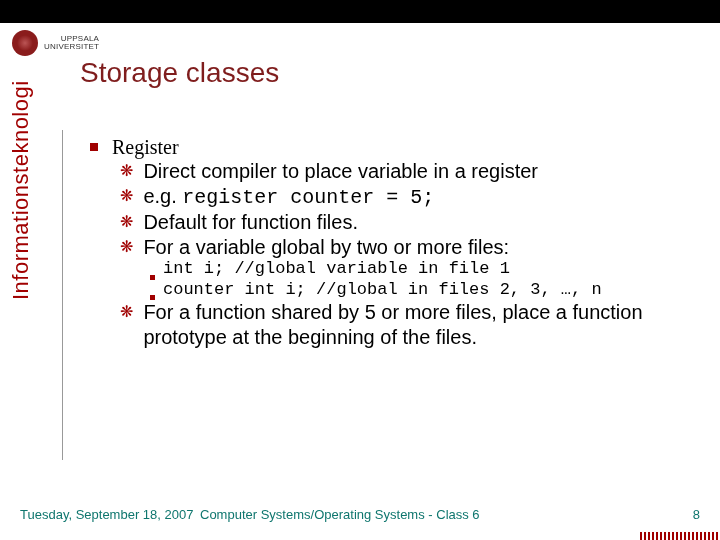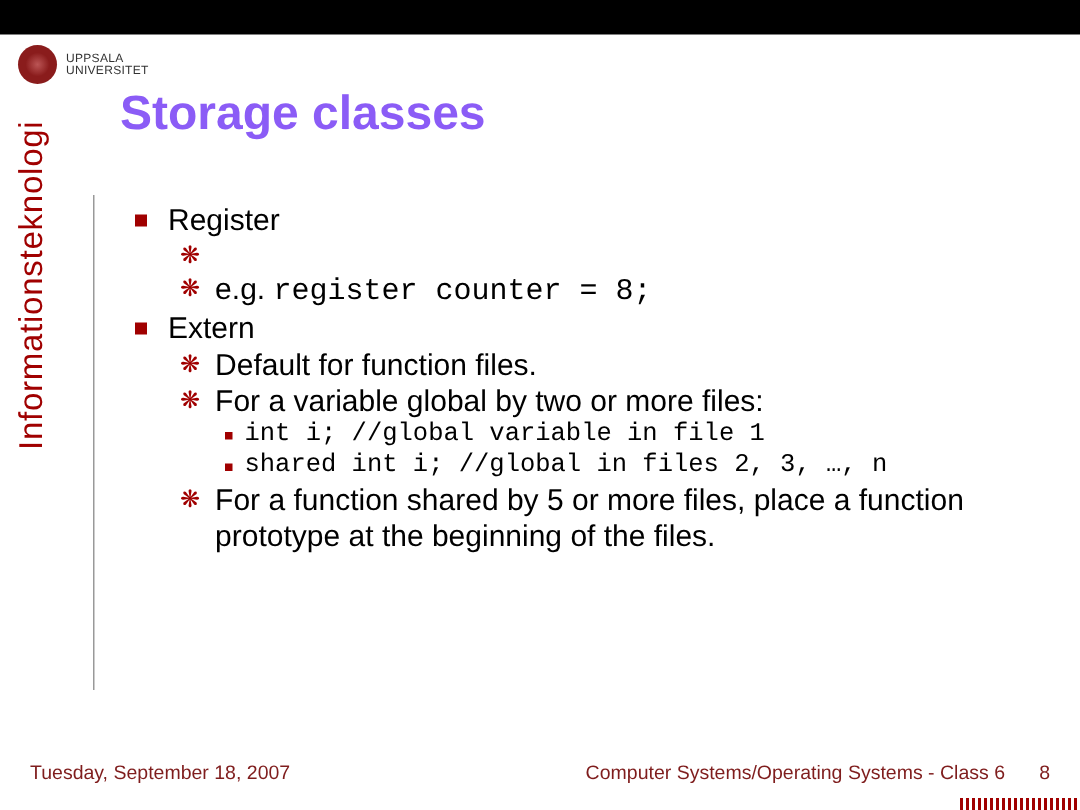--- a/index.html
+++ b/index.html
@@ -32,25 +32,26 @@
     position: absolute;
     top: 5px; left: 5px; right: 5px; bottom: 5px;
     border-radius: 50%;
     background: radial-gradient(circle, #b55 0%, #8a1c1c 70%);
   }
   .logo-text {
     font-size: 8px;
     line-height: 1;
     color: #333;
     letter-spacing: 0.2px;
+    text-align: right;
   }
   .title {
-    color: #8b5cf6;
-    font-size: 32px;
-    font-weight: bold;
+    color: #7f1d1d;
+    font-size: 28px;
+    font-weight: normal;
     padding-left: 80px;
     margin-top: -6px;
     margin-bottom: 18px;
   }
   .sidebar-label {
     position: absolute;
     left: 8px;
     top: 300px;
     transform: rotate(-90deg);
     transform-origin: left top;
@@ -72,60 +73,60 @@
   }
   .content {
     position: absolute;
     left: 90px;
     top: 135px;
     right: 20px;
     font-size: 20px;
     color: #000;
     line-height: 1.22;
   }
-  .lvl1 { margin-left: 0; }
+  .lvl1 { margin-left: 0; font-family: Liberation Serif, serif; }
   .lvl1-row { display: flex; }
   .sq {
     width: 8px; height: 8px;
     background: #a00000;
     margin-top: 8px;
     margin-right: 14px;
     flex-shrink: 0;
   }
   .lvl2 { margin-left: 30px; }
   .lvl2-row { display: flex; }
   .flower {
     color: #a00000;
     font-size: 16px;
     margin-top: 2px;
     margin-right: 10px;
     flex-shrink: 0;
   }
-  .lvl3 { margin-left: 60px; font-size: 17px; font-family: 'Courier New', monospace; }
+  .lvl3 { margin-left: 60px; font-size: 17px; font-family: 'Courier New', monospace; align-items: flex-end; }
   .lvl3-row { display: flex; }
   .dot3 {
     width: 5px; height: 5px;
     background: #a00000;
     margin-top: 8px;
     margin-right: 8px;
     flex-shrink: 0;
   }
   .mono { font-family: 'Courier New', monospace; }
   .footer {
     position: absolute;
     left: 20px;
     right: 20px;
     bottom: 18px;
     font-size: 13px;
-    color: #7f1d1d;
+    color: #0f766e;
     display: flex;
     align-items: flex-start;
   }
   .footer .date { width: 180px; }
-  .footer .center { flex: 1; text-align: right; }
+  .footer .center { flex: 1; text-align: left; }
   .footer .num { width: 30px; text-align: right; }
   .stripe {
     position: absolute;
     right: 0;
     bottom: 0;
     width: 80px;
     height: 8px;
     background: repeating-linear-gradient(90deg, #a00000 0 2px, #fff 2px 4px);
   }
 </style>
@@ -148,47 +149,44 @@
 <div class="vline"></div>
 
 <div class="content">
 
   <div class="lvl1 lvl1-row">
     <div class="sq"></div>
     <div>Register</div>
   </div>
   <div class="lvl2 lvl2-row">
     <div class="flower">❋</div>
+    <div>Direct compiler to place variable in a register</div>
   </div>
   <div class="lvl2 lvl2-row">
     <div class="flower">❋</div>
     <div>
-      <span>e.g. </span><span class="mono">register counter = 8;</span>
+      <span>e.g. </span><span class="mono">register counter = 5;</span>
     </div>
   </div>
 
-  <div class="lvl1 lvl1-row">
-    <div class="sq"></div>
-    <div>Extern</div>
-  </div>
   <div class="lvl2 lvl2-row">
     <div class="flower">❋</div>
     <div>Default for function files.</div>
   </div>
   <div class="lvl2 lvl2-row">
     <div class="flower">❋</div>
     <div>For a variable global by two or more files:</div>
   </div>
   <div class="lvl3 lvl3-row">
     <div class="dot3"></div>
     <div>int i; //global variable in file 1</div>
   </div>
   <div class="lvl3 lvl3-row">
     <div class="dot3"></div>
-    <div>shared int i; //global in files 2, 3, …, n</div>
+    <div>counter int i; //global in files 2, 3, …, n</div>
   </div>
   <div class="lvl2 lvl2-row">
     <div class="flower">❋</div>
     <div>For a function shared by 5 or more files, place a function prototype at the beginning of the files.</div>
   </div>
 
 </div>
 
 <div class="footer">
   <div class="date">Tuesday, September 18, 2007</div>

